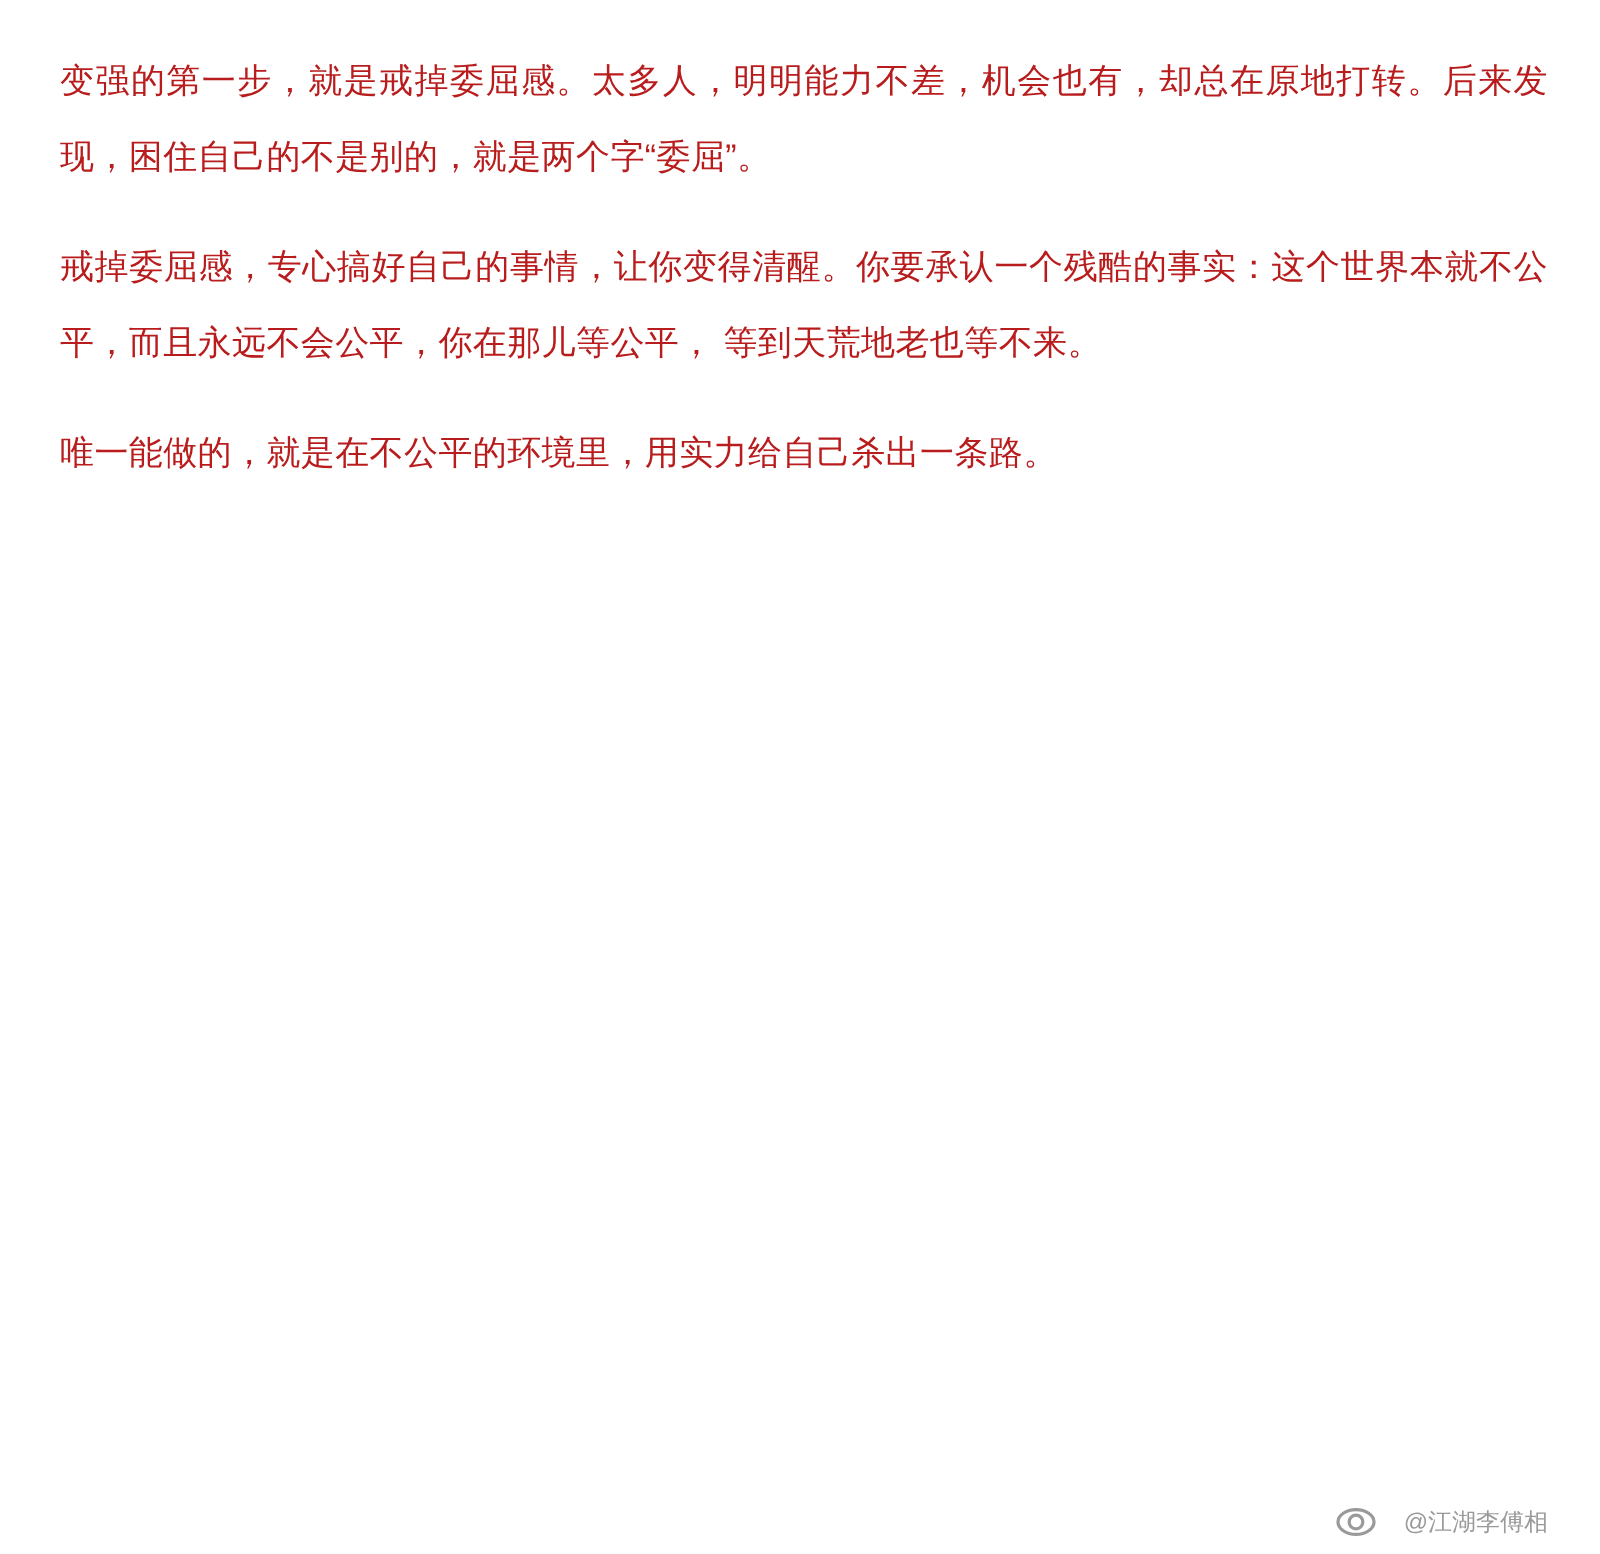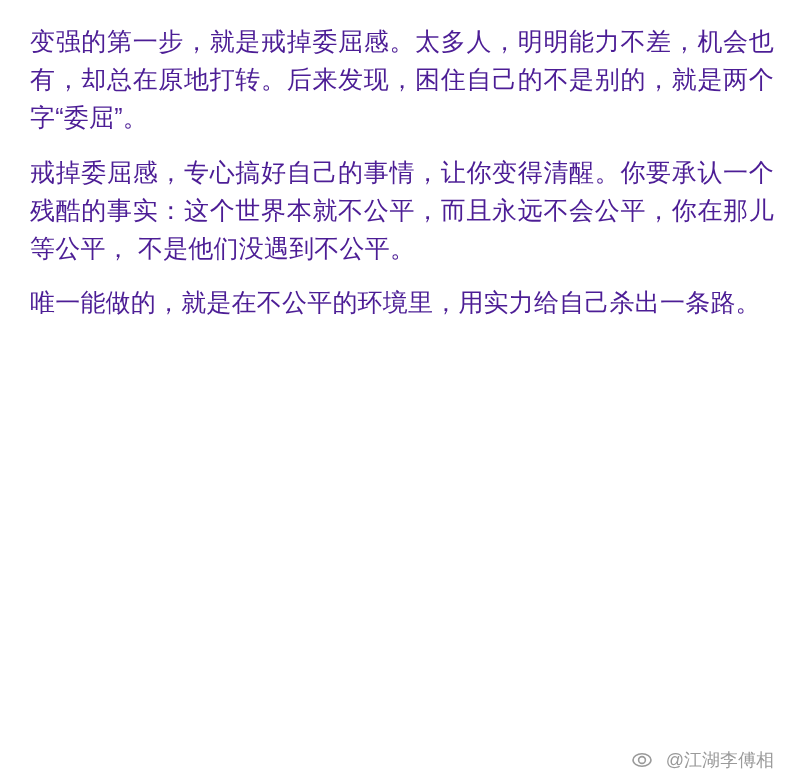--- a/index.html
+++ b/index.html
@@ -16,59 +16,59 @@
     overflow: hidden;
   }
   .page {
     box-sizing: border-box;
     width: 800px;
     height: 777px;
     padding: 22px 26px 0 30px;
     position: relative;
   }
   .para {
-    font-size: 25px;
+    font-size: 17px;
     line-height: 38px;
     letter-spacing: 0.2px;
     margin: 0 0 17px 0;
     text-align: justify;
     text-justify: inter-character;
-    color: #4c1d95;
+    color: #b91c1c;
     font-weight: 400;
   }
   .para:last-of-type {
     margin-bottom: 0;
     font-family: Liberation Serif, serif;
   }
   .watermark {
     position: absolute;
     right: 26px;
     bottom: 8px;
     display: flex;
     align-items: center;
     gap: 14px;
     color: #9a9a9a;
-    font-size: 18px;
+    font-size: 12px;
     line-height: 1;
   }
   .weibo-eye {
     display: inline-block;
     width: 20px;
     height: 16px;
     position: relative;
   }
   .weibo-eye svg { display: block; }
 </style>
 </head>
 <body>
 
 <div class="page">
 
   <p class="para">变强的第一步，就是戒掉委屈感。太多人，明明能力不差，机会也有，却总在原地打转。后来发现，困住自己的不是别的，就是两个字“委屈”。</p>
-  <p class="para">戒掉委屈感，专心搞好自己的事情，让你变得清醒。你要承认一个残酷的事实：这个世界本就不公平，而且永远不会公平，你在那儿等公平， 不是他们没遇到不公平。</p>
+  <p class="para">戒掉委屈感，专心搞好自己的事情，让你变得清醒。你要承认一个残酷的事实：这个世界本就不公平，而且永远不会公平，你在那儿等公平， 等到天荒地老也等不来。</p>
   <p class="para">唯一能做的，就是在不公平的环境里，用实力给自己杀出一条路。</p>
 
   <div class="watermark">
     <span class="weibo-eye">
       <svg width="20" height="16" viewBox="0 0 20 16" xmlns="http://www.w3.org/2000/svg">
         <ellipse cx="10" cy="8" rx="9" ry="6.2" fill="none" stroke="#9a9a9a" stroke-width="1.6"></ellipse>
         <ellipse cx="10" cy="8" rx="3.4" ry="3.4" fill="none" stroke="#9a9a9a" stroke-width="1.6"></ellipse>
       </svg>
     </span>
     <span>@江湖李傅相</span>

